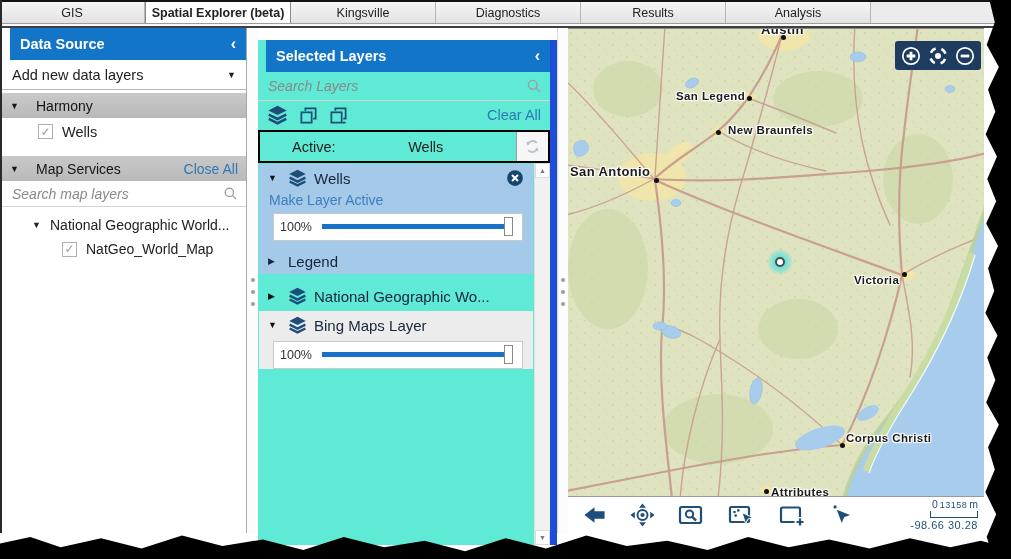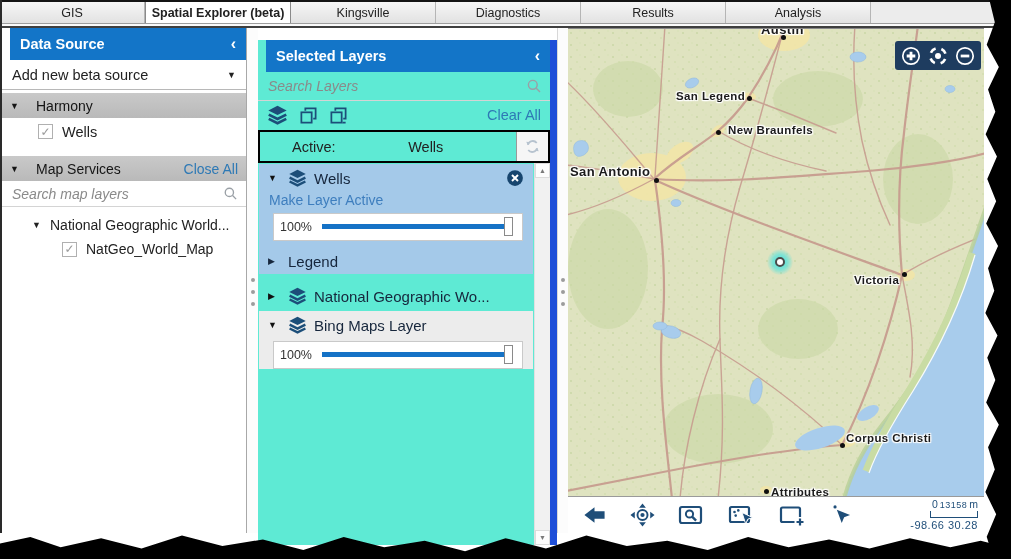--- a/index.html
+++ b/index.html
@@ -128,21 +128,21 @@
   <div class="strip-light"></div>
   <div class="strip-dark"></div>
   <div class="edge-left"></div>
 
   <div class="panel-left">
     <div class="panel-header">
       <span class="title">Data Source</span>
       <span class="collapse">‹</span>
     </div>
     <div class="add-row">
-      <span class="label">Add new beta source</span>
+      <span class="label">Add new data layers</span>
       <span class="caret">▼</span>
     </div>
     <div class="section-header">
       <span class="tri">▼</span>
       <span class="sec-label">Harmony</span>
     </div>
     <div class="check-row">
       <span class="checkbox">✓</span>
       <span>Wells</span>
     </div>

